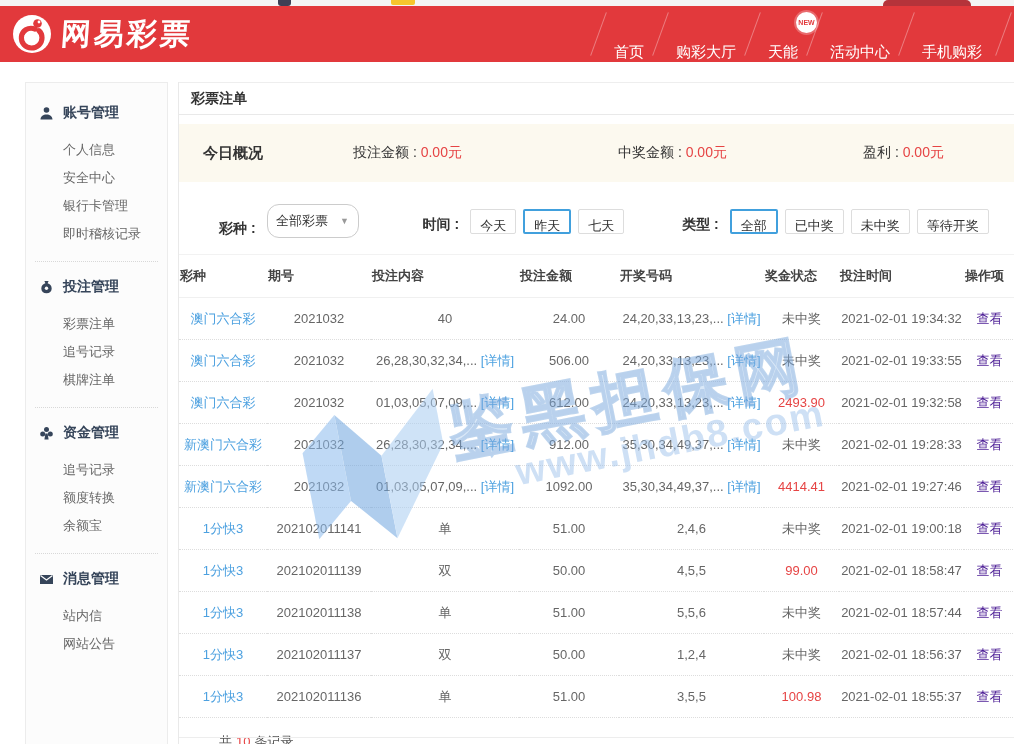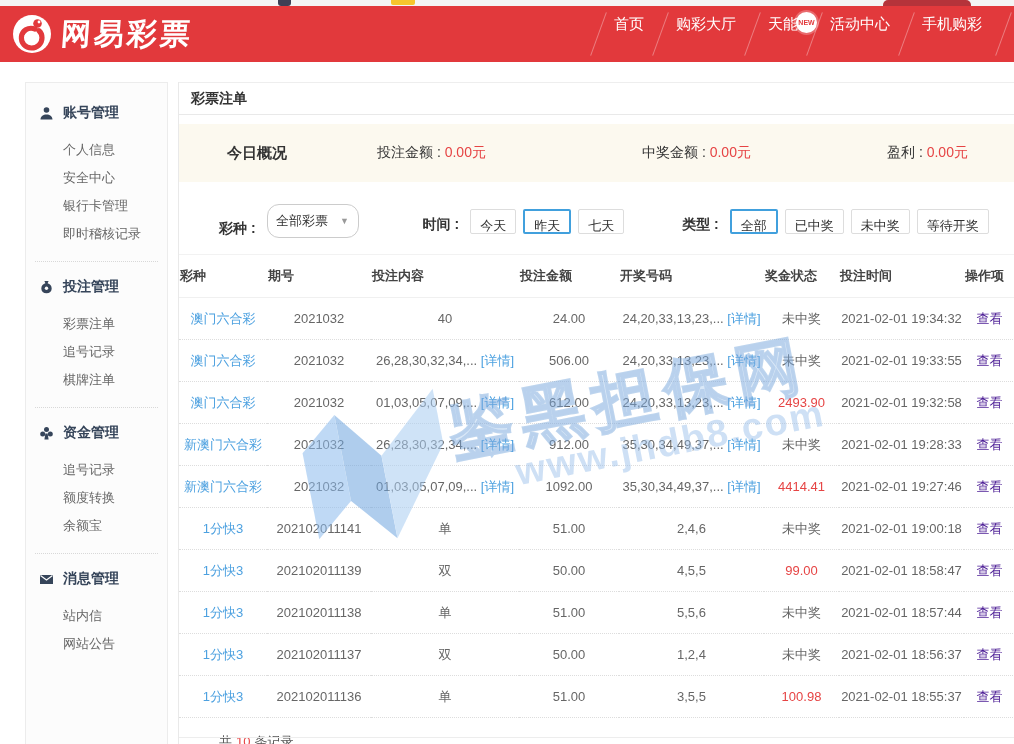--- a/index.html
+++ b/index.html
@@ -11,40 +11,40 @@
   .top-strip{position:absolute;top:0;left:0;width:1014px;height:6px;background:#f4f4f4;z-index:2;}
   .frag-avatar{position:absolute;left:278px;top:0;width:13px;height:6px;background:#3d3f55;border-radius:0 0 3px 3px;}
   .frag-yellow{position:absolute;left:391px;top:0;width:24px;height:5px;background:#f6c52d;border-radius:0 0 2px 2px;}
   .frag-redbtn{position:absolute;left:883px;top:0;width:88px;height:6px;background:#b5333a;border-radius:5px 5px 0 0;}
   
   header{position:absolute;top:6px;left:0;width:1014px;height:56px;background:#e2393c;display:flex;align-items:center;z-index:3;}
   .logo{display:flex;align-items:center;gap:9px;padding-left:12px;}
   .logo-icon{width:40px;height:40px;flex:none;}
   .logo-text{color:#fff;font-size:30px;font-weight:bold;letter-spacing:3px;transform:skewX(-4deg);}
   nav{margin-left:auto;display:flex;height:100%;padding-right:16px;}
-  .nav-item{position:relative;display:flex;align-items:flex-start;padding:9px 16px;color:#fff;font-size:15px;text-decoration:none;cursor:pointer;}
+  .nav-item{position:relative;display:flex;align-items:flex-end;padding:0 16px;color:#fff;font-size:15px;text-decoration:none;cursor:pointer;}
   .nav-item::before{content:"";position:absolute;left:0;top:5px;bottom:5px;width:1px;background:rgba(255,255,255,.35);transform:rotate(20deg);}
   .nav-item:last-child::after{content:"";position:absolute;right:-6px;top:5px;bottom:5px;width:1px;background:rgba(255,255,255,.35);transform:rotate(20deg);}
   .nav-badge{position:absolute;top:6px;right:-3px;width:21px;height:21px;background:#fff;border-radius:50%;
     color:#e2393c;font-size:7px;font-weight:bold;display:flex;align-items:center;justify-content:center;
     box-shadow:0 0 0 2px rgba(255,255,255,.25);}
   
   aside{position:absolute;left:25px;top:82px;width:143px;height:716px;background:#fcfcfc;
     border:1px solid #ececec;box-sizing:border-box;padding-top:20px;z-index:2;}
   .side-sec-title{display:flex;align-items:center;gap:9px;padding-left:13px;height:20px;
     font-size:14px;font-weight:bold;color:#36455a;cursor:pointer;}
   .side-sec-title svg{width:15px;height:15px;fill:#36455a;flex:none;}
   .side-items{margin:13px 0 4px;}
   .side-item{display:block;padding-left:37px;line-height:28px;font-size:13px;color:#666;text-decoration:none;cursor:pointer;}
   .side-divider{border-top:1px dotted #d8d8d8;margin:13px 9px 15px;}
   
   main{position:absolute;left:178px;top:82px;width:836px;height:662px;border-left:1px solid #e9e9e9;box-sizing:border-box;background:#fff;z-index:1;}
   .page-title{height:31px;line-height:31px;padding-left:12px;font-size:14px;font-weight:bold;color:#333;
     border-top:1px solid #eee;border-bottom:1px solid #e9e9e9;}
-  .overview{margin-top:9px;height:58px;background:#fcf9ef;display:flex;align-items:center;padding-left:48px;box-sizing:border-box;}
+  .overview{margin-top:9px;height:58px;background:#fcf9ef;display:flex;align-items:center;padding-left:24px;box-sizing:border-box;}
   .ov-title{width:150px;font-size:15px;font-weight:bold;color:#333;}
   .ov-stat{font-size:14px;color:#333;}
   .ov-stat.s0{width:265px;}
   .ov-stat.s1{width:245px;}
   .ov-stat .val{color:#e64444;}
   .filters{margin-top:21px;display:flex;align-items:center;padding-left:40px;height:36px;}
   .flabel{font-size:14px;font-weight:bold;color:#333;margin-right:11px;white-space:nowrap;}
   .fgroup{display:flex;align-items:flex-end;}
   .g-time{margin-left:64px;}
   .g-type{margin-left:58px;}

